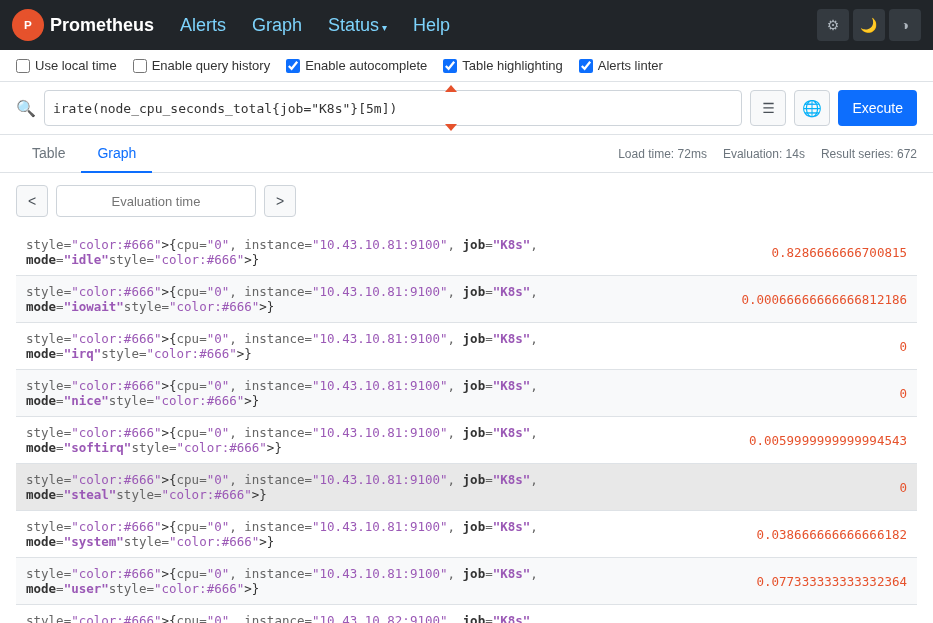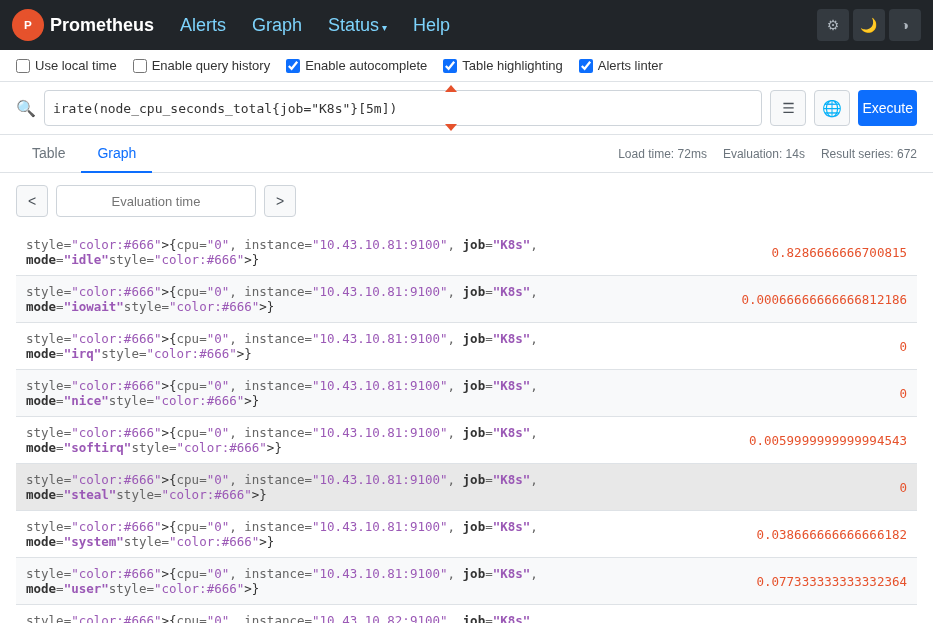--- a/index.html
+++ b/index.html
@@ -154,21 +154,21 @@
       display: flex; align-items: center; justify-content: center;
       cursor: pointer;
       font-size: 16px;
       color: #495057;
     }
     .execute-btn {
       background: #0d6efd;
       color: #fff;
       border: none;
       border-radius: 4px;
-      padding: 0 4px;
+      padding: 0 14px;
       height: 36px;
       font-size: 14px;
       cursor: pointer;
       font-weight: 500;
     }
 
     
     .tabs-row {
       display: flex;
       align-items: center;

